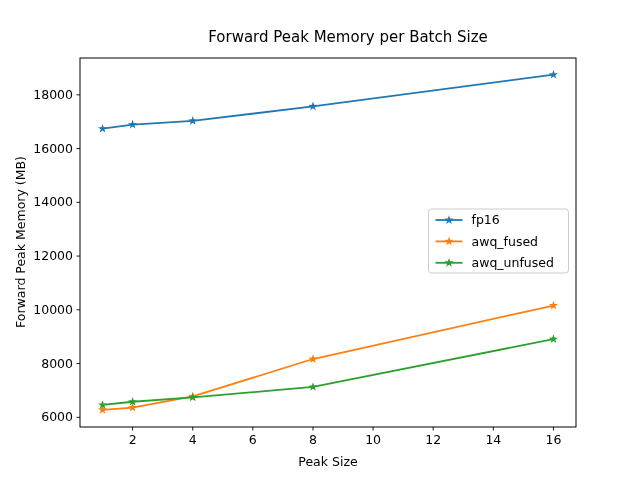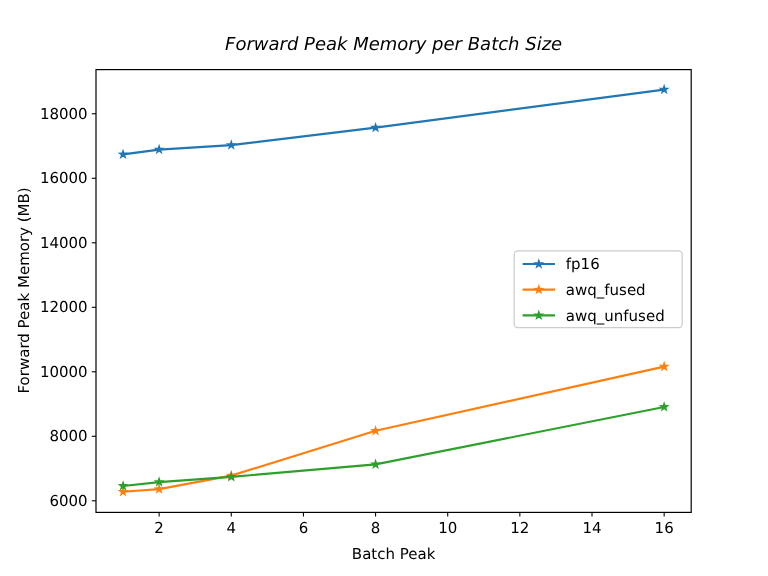--- a/index.html
+++ b/index.html
@@ -21,24 +21,23 @@
     left: 0;
     top: 0;
   }
   .fig-text {
     position: absolute;
     white-space: nowrap;
     color: #000000;
   }
   #chart-title {
     top: 37px;
-    left: 328px;
+    left: 348px;
     transform: translate(-50%, -50%);
     font-size: 15px;
-    font-style: italic;
   }
   #x-axis-label {
     top: 461px;
     left: 328px;
     transform: translate(-50%, -50%);
     font-size: 12.5px;
   }
   #y-axis-label {
     top: 242px;
     left: 20px;
@@ -105,15 +104,15 @@
       <polygon points="449.00,215.20 450.12,218.46 453.57,218.52 450.81,220.59 451.82,223.88 449.00,221.90 446.18,223.88 447.19,220.59 444.43,218.52 447.88,218.46" fill="#1f77b4"></polygon>
       <text x="471.5" y="224.3" font-size="12.5px" fill="#000000">fp16</text>
       <line x1="435.5" y1="241.4" x2="462.5" y2="241.4" stroke="#ff7f0e" stroke-width="1.8"></line>
       <polygon points="449.00,236.60 450.12,239.86 453.57,239.92 450.81,241.99 451.82,245.28 449.00,243.30 446.18,245.28 447.19,241.99 444.43,239.92 447.88,239.86" fill="#ff7f0e"></polygon>
       <text x="471.5" y="245.70000000000002" font-size="12.5px" fill="#000000">awq_fused</text>
       <line x1="435.5" y1="262.8" x2="462.5" y2="262.8" stroke="#2ca02c" stroke-width="1.8"></line>
       <polygon points="449.00,258.00 450.12,261.26 453.57,261.32 450.81,263.39 451.82,266.68 449.00,264.70 446.18,266.68 447.19,263.39 444.43,261.32 447.88,261.26" fill="#2ca02c"></polygon>
       <text x="471.5" y="267.1" font-size="12.5px" fill="#000000">awq_unfused</text>
     </svg>
   <div id="chart-title" class="fig-text">Forward Peak Memory per Batch Size</div>
-  <div id="x-axis-label" class="fig-text">Batch Peak</div>
+  <div id="x-axis-label" class="fig-text">Peak Size</div>
   <div id="y-axis-label" class="fig-text">Forward Peak Memory (MB)</div>
 </div>
 
 </body></html>

